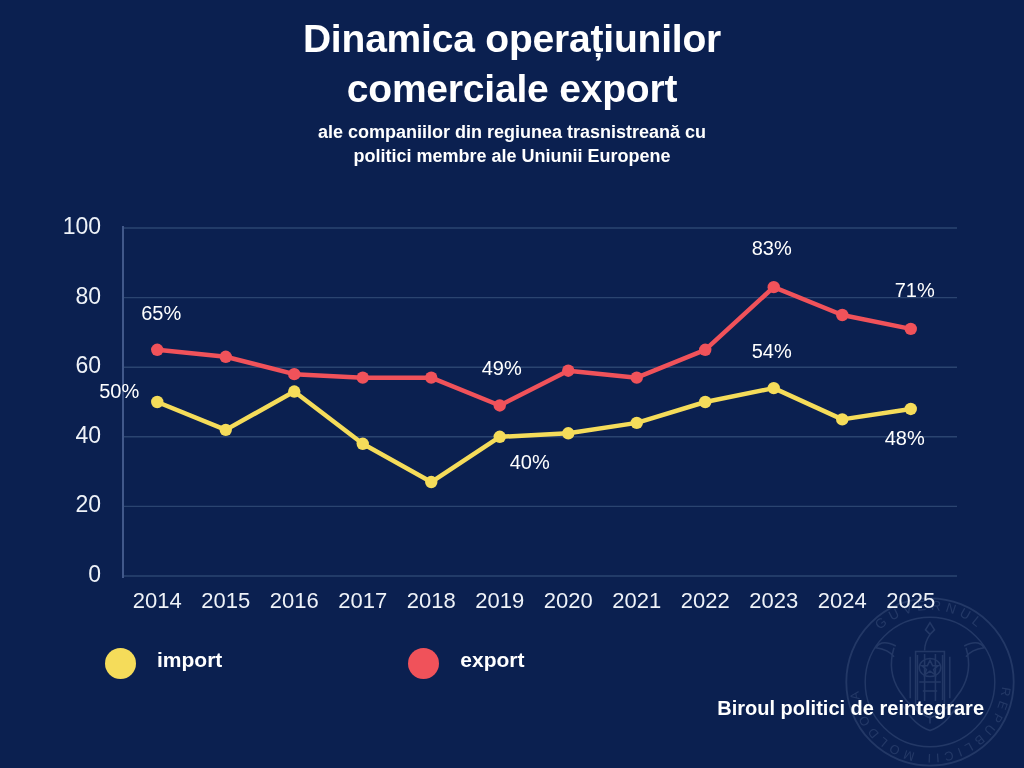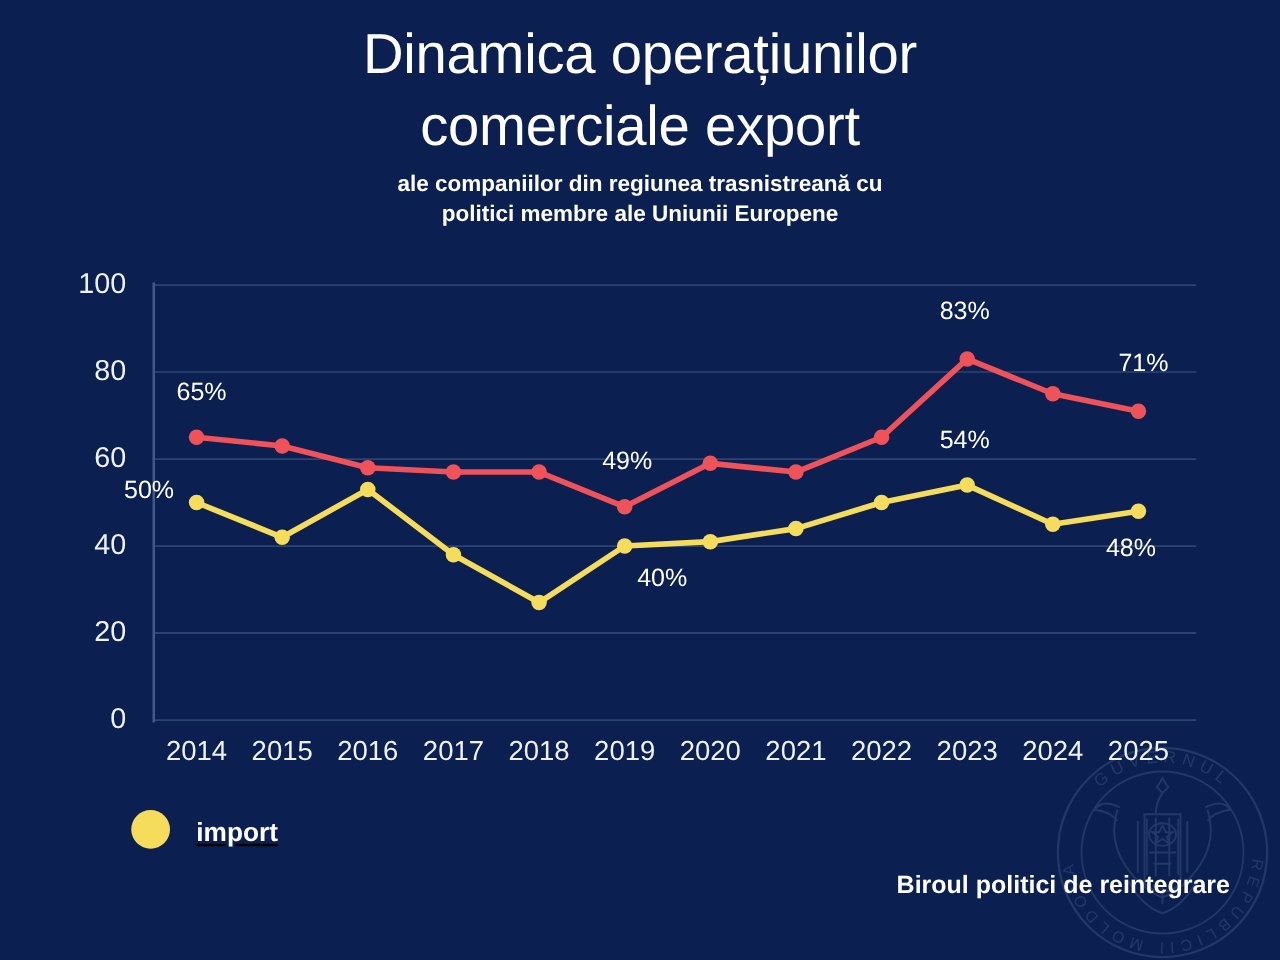--- a/index.html
+++ b/index.html
@@ -19,21 +19,21 @@
     pointer-events: none;
   }
   .seal svg { width: 100%; height: 100%; display: block; }
 
   
   .titleblock {
     position: absolute; left: 0; top: 14px; width: 1024px;
     text-align: center; color: #ffffff;
   }
   .t-main {
-    font-size: 45px; font-weight: normal; line-height: 1.28;
+    font-size: 39px; font-weight: bold; line-height: 1.28;
     letter-spacing: -0.2px;
   }
   .t-sub {
     font-size: 18px; font-weight: bold; line-height: 1.32;
     margin-top: 7px;
   }
 
   
   .plot {
     position: absolute;
@@ -58,21 +58,21 @@
     text-anchor: middle;
   }
 
   .series-line { fill: none; stroke-width: 4.5; stroke-linejoin: round; stroke-linecap: round; }
 
   
   .legend {
     position: absolute; left: 105px; top: 648px;
     display: flex; align-items: center; gap: 0;
   }
-  .legend-item { display: flex; align-items: flex-end; text-decoration: underline; }
+  .legend-item { display: flex; align-items: flex-start; }
   .legend-item + .legend-item { margin-left: 186px; }
   .legend-dot { width: 31px; height: 31px; border-radius: 50%; flex: 0 0 auto; }
   .legend-label {
     color: #ffffff; font-size: 21px; font-weight: bold;
     margin-left: 21px; white-space: nowrap;
   }
 
   
   .footer {
     position: absolute; right: 40px; bottom: 48px;
@@ -200,17 +200,21 @@
           <text x="910.75" y="408" class="xtick">2025</text>
         </g>
     </svg>
   </div>
 
   <div class="legend">
     <div class="legend-item">
       <span class="legend-dot" id="legend-dot-0" style="background: rgb(245, 220, 90);"></span>
       <span class="legend-label">import</span>
     </div>
+    <div class="legend-item">
+      <span class="legend-dot" id="legend-dot-1" style="background: rgb(240, 82, 90);"></span>
+      <span class="legend-label">export</span>
+    </div>
   </div>
 
   <div class="footer">Biroul politici de reintegrare</div>
 
 </div>
 
 </body></html>

